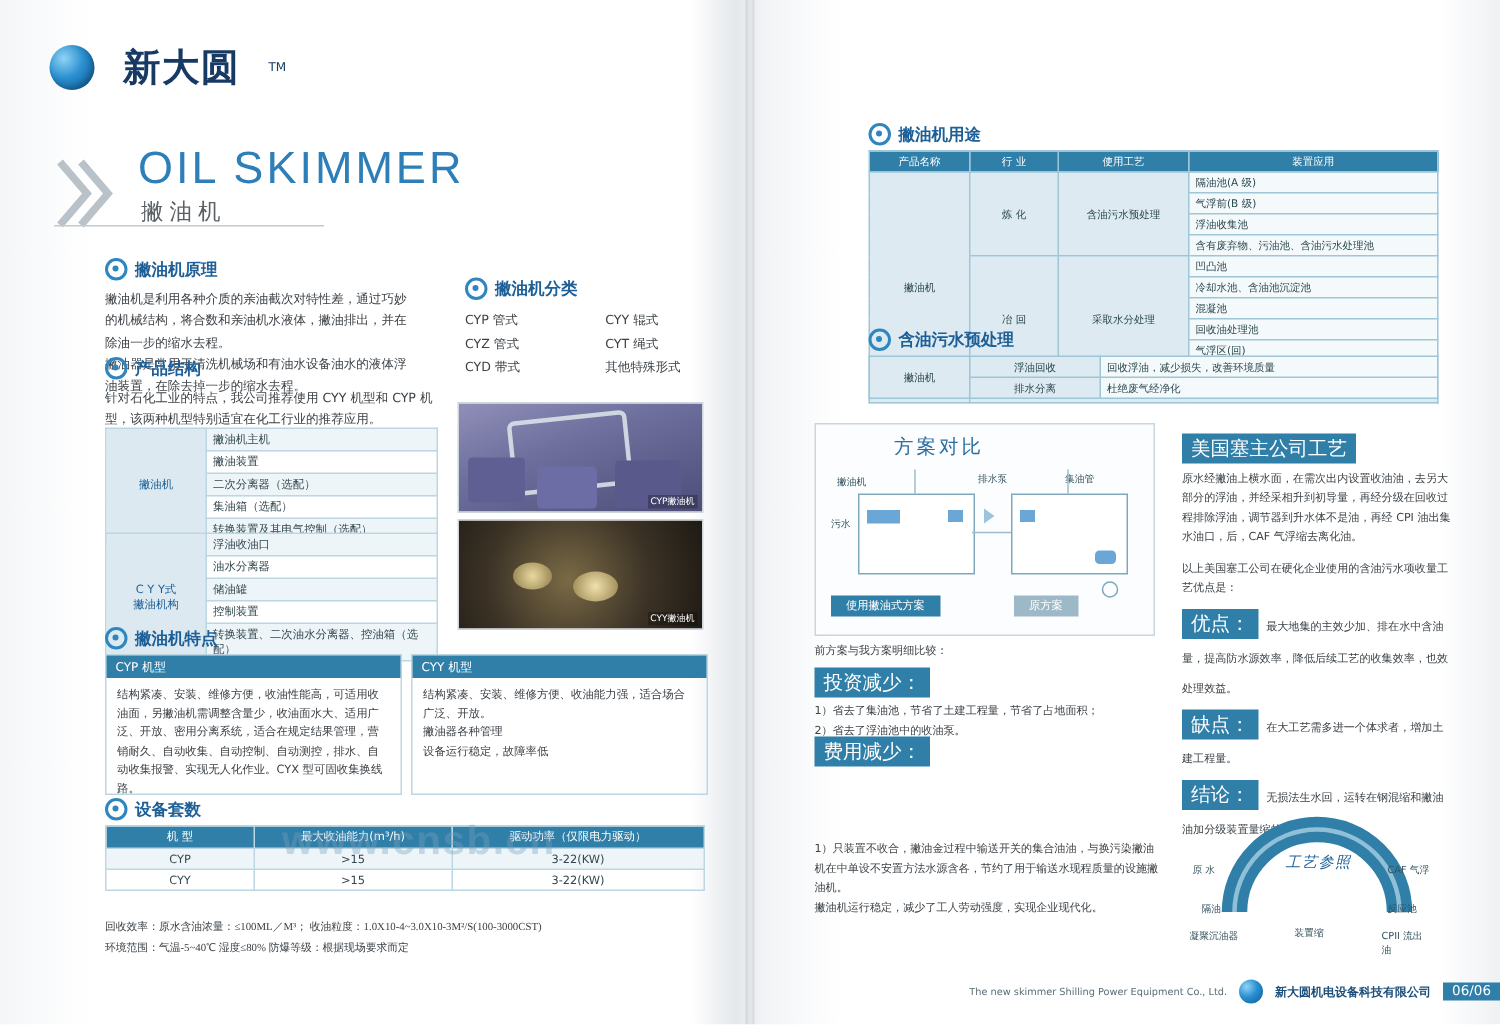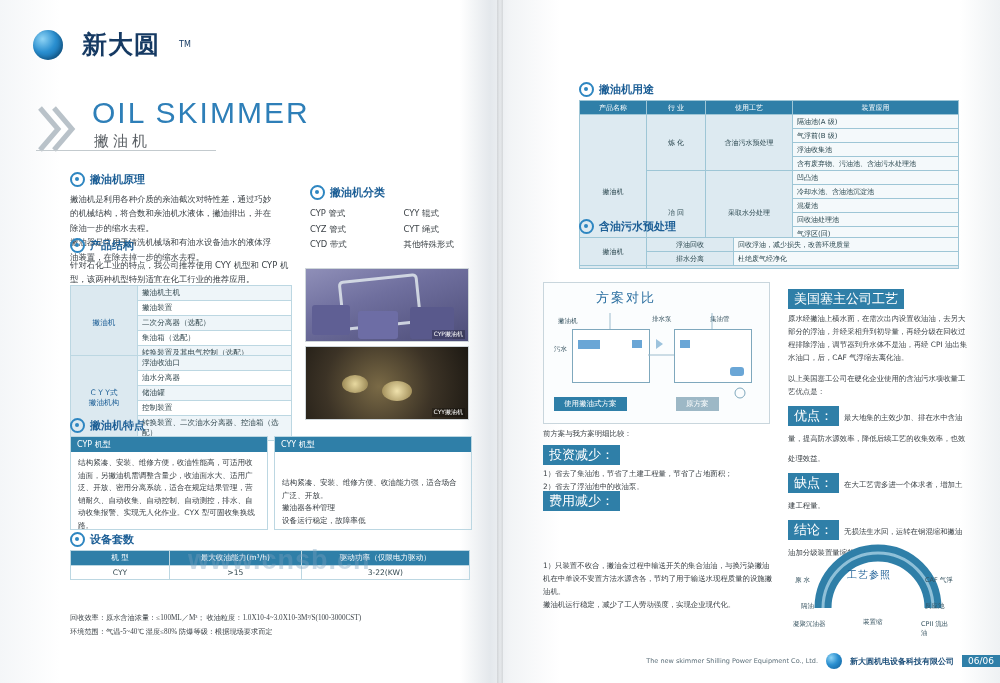--- a/index.html
+++ b/index.html
@@ -178,38 +178,43 @@
         <span class="bullet"></span>
         <span>撇油机特点</span>
       </div>
     </div>
     <div class="feat-box" style="left:70px;top:436px;width:196px;height:92px;">
       <div class="feat-h">CYP 机型</div>
       <div class="feat-b">结构紧凑、安装、维修方便，收油性能高，可适用收油面，另撇油机需调整含量少，收油面水大、适用广泛、开放、密用分离系统，适合在规定结果管理，营销耐久、自动收集、自动控制、自动测控，排水、自动收集报警、实现无人化作业。CYX 型可固收集换线路。</div>
     </div>
     <div class="feat-box" style="left:274px;top:436px;width:196px;height:92px;">
       <div class="feat-h">CYY 机型</div>
-      <div class="feat-b" style="white-space:pre-line;margin-top:20px;">结构紧凑、安装、维修方便、收油能力强，适合场合广泛、开放。
+      <div class="feat-b" style="white-space:pre-line;">结构紧凑、安装、维修方便、收油能力强，适合场合广泛、开放。
 撇油器各种管理
 设备运行稳定，故障率低</div>
     </div>
 
     <div class="sec" style="left:70px;top:532px;">
       <div class="sec-h">
         <span class="bullet"></span>
         <span>设备套数</span>
       </div>
     </div>
     <table class="tbl" style="position:absolute;left:70px;top:550px;width:400px;text-align:center;">
       <tbody>
           <tr>
         <td class="hd" style="width:90px;">机 型</td>
         <td class="hd">最大收油能力(m³/h)</td>
         <td class="hd">驱动功率（仅限电力驱动）</td>
       </tr>
+      <tr>
+            <td class="alt">CYP</td>
+          <td class="alt">&gt;15</td>
+          <td class="alt">3-22(KW)</td>
+          </tr>
       <tr>
             <td>CYY</td>
           <td>&gt;15</td>
           <td>3-22(KW)</td>
           </tr>
     </tbody>
       </table>
 
     <div class="footnote" style="left:70px;top:612px;width:410px;">回收效率：原水含油浓量：≤100ML／M³；  收油粒度：1.0X10-4~3.0X10-3M²/S(100-3000CST)</div>
     <div class="footnote" style="left:70px;top:626px;width:410px;">环境范围：气温-5~40℃   湿度≤80%          防爆等级：根据现场要求而定</div>
@@ -348,21 +353,21 @@
         <span class="adv-h">结论：</span>
         <span class="r-txt">无损法生水回，运转在钢混缩和撇油油加分级装置量缩的回应。</span>
       </div>
     </div>
 
     <div class="gauge" style="left:300px;top:520px;width:150px;height:110px;">
       <svg viewBox="0 0 150 110" style="width:150px;height:110px;">
         <path d="M20 88 A55 55 0 1 1 130 88" fill="none" stroke="#2f7fa8" stroke-width="17" stroke-linecap="butt"></path>
         <path d="M20 88 A55 55 0 1 1 130 88" fill="none" stroke="#8fc0d8" stroke-width="3"></path>
       </svg>
-      <div style="position:absolute;left:44px;top:48px;width:64px;font-size:10px;color:#1d5f96;letter-spacing:1px;">工艺参照</div>
+      <div style="position:absolute;left:44px;top:48px;width:64px;text-align:center;font-size:10px;color:#1d5f96;letter-spacing:1px;font-style:italic;">工艺参照</div>
       <div class="dg-lbl" style="left:-8px;top:56px;">原 水</div>
       <div class="dg-lbl" style="left:122px;top:56px;">CAF 气浮</div>
       <div class="dg-lbl" style="left:-2px;top:82px;">隔油</div>
       <div class="dg-lbl" style="left:122px;top:82px;">反应池</div>
       <div class="dg-lbl" style="left:-10px;top:100px;">凝聚沉油器</div>
       <div class="dg-lbl" style="left:118px;top:100px;">CPII 流出油</div>
       <div class="dg-lbl" style="left:60px;top:98px;">装置缩</div>
     </div>
   </div>
 

